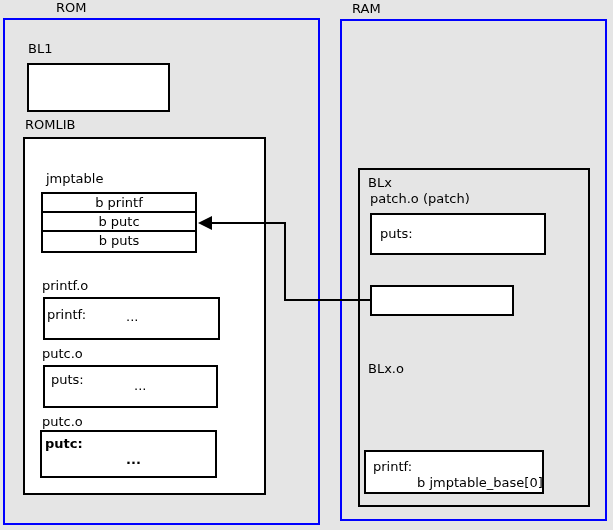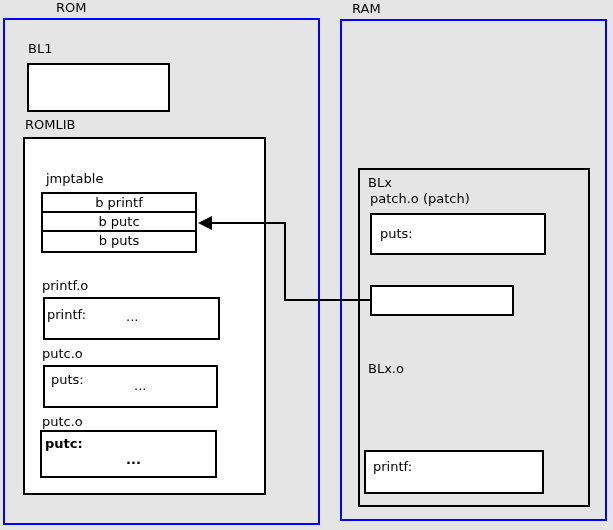--- a/index.html
+++ b/index.html
@@ -101,20 +101,21 @@
   <div class="black-box" style="left:370px; top:213px; width:176px; height:42px;">
     <span class="inner-text" style="left:8px; top:12px;">puts:</span>
   </div>
 
   <div class="black-box" style="left:370px; top:285px; width:144px; height:31px;"></div>
 
   <div class="lbl" style="left:368px; top:362px;">BLx.o</div>
 
   <div class="black-box" style="left:364px; top:450px; width:180px; height:44px;">
     <span class="inner-text" style="left:7px; top:8px;">printf:</span>
+    <span class="inner-text" style="left:51px; top:24px;">b jmptable_base[0]</span>
   </div>
 
   <div>
     <div class="arrowhead" style="left:198px; top:216px;"></div>
     <div class="seg" style="left:210px; top:222px; width:76px; height:2px;"></div>
     <div class="seg" style="left:284px; top:222px; width:2px; height:79px;"></div>
     <div class="seg" style="left:284px; top:299px; width:86px; height:2px;"></div>
   </div>
 
 </div>

